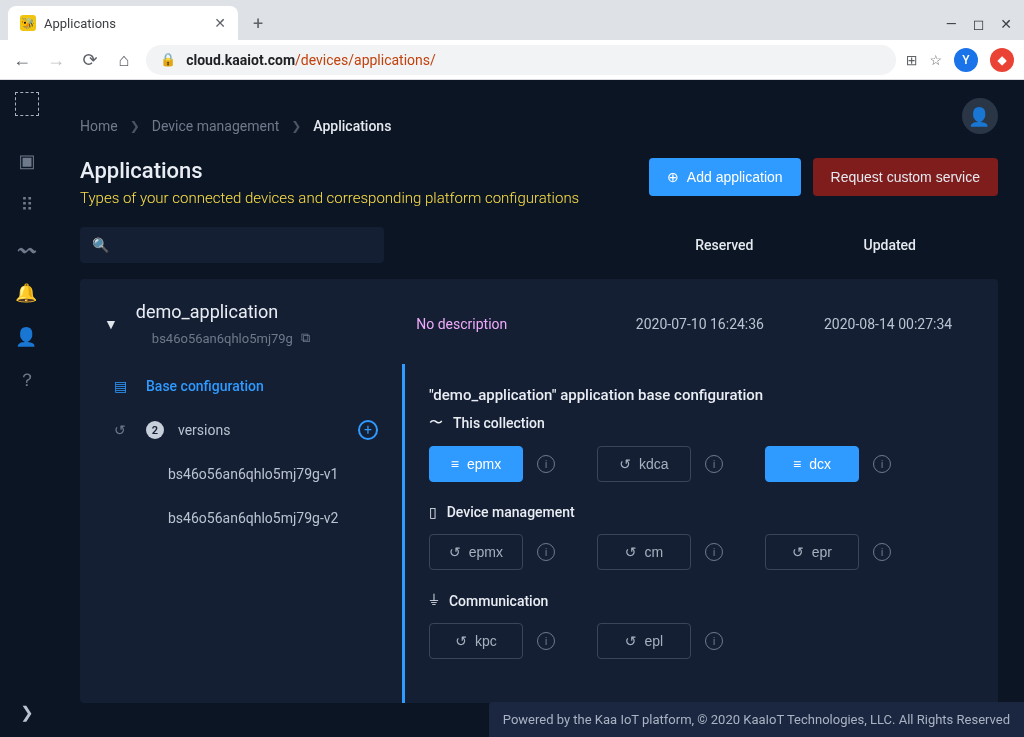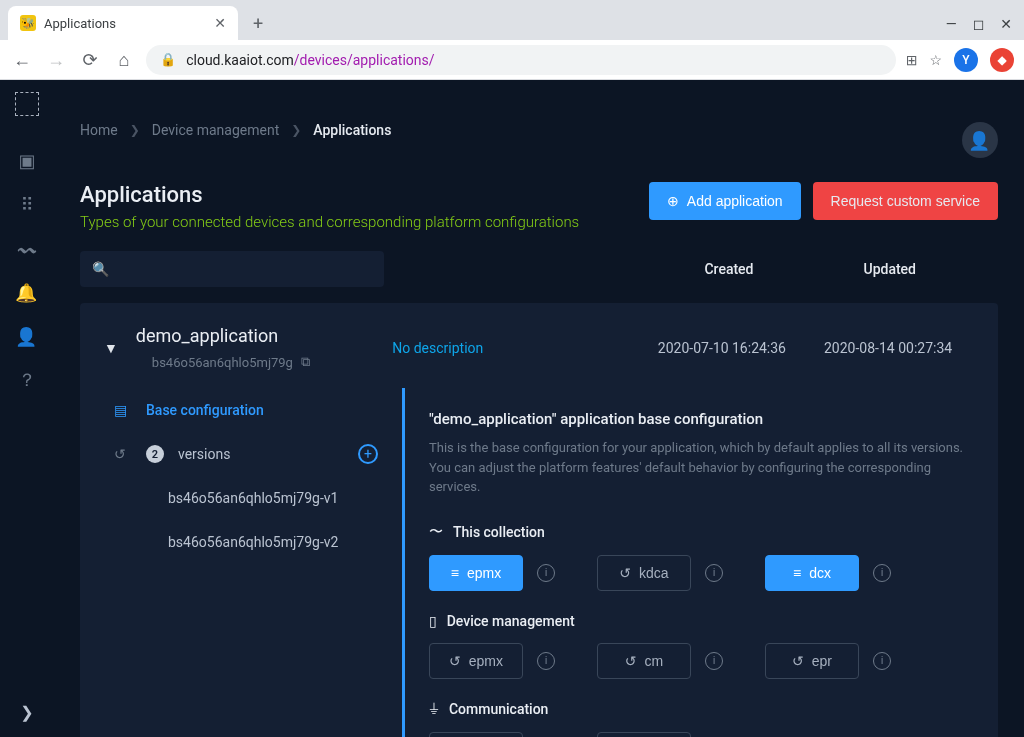--- a/index.html
+++ b/index.html
@@ -32,22 +32,22 @@
     border-bottom: 1px solid #dadce0;
   }
   .nav-btn { color: #5f6368; font-size: 18px; width: 24px; text-align:center; }
   .nav-btn.disabled { opacity: .4; }
   .omnibox {
     flex: 1; display: flex; align-items: center; gap: 10px;
     background: #f1f3f4; border-radius: 16px; height: 30px; padding: 0 14px;
     font-size: 14px; color: #202124;
   }
   .omnibox .lock { color: #5f6368; font-size: 13px; }
-  .omnibox .url .host { color: #202124; }
-  .omnibox .url .path { color: #a21caf; }
+  .omnibox .url .host { color: #202124; font-weight: bold; }
+  .omnibox .url .path { color: #c2410c; }
   .ext-icons { display:flex; align-items:center; gap: 12px; }
   .avatar-y { width: 24px; height: 24px; border-radius: 50%; background: #1a73e8; color:#fff; display:flex;align-items:center;justify-content:center; font-size:12px; font-weight:500;}
   .ext-up { width: 24px; height: 24px; border-radius: 50%; background: #ea4335; color:#fff; display:flex;align-items:center;justify-content:center; font-size:12px;}
 
   
   .app {
     display: flex; height: 657px; background: #0c1524; color: #bac3d1;
   }
   .rail {
     width: 54px; background: #0c1524; display:flex; flex-direction:column; align-items:center;
@@ -59,45 +59,45 @@
   .rail-icon {
     width: 40px; height: 40px; display:flex;align-items:center;justify-content:center;
     color: #6e7a8a; font-size: 18px; border-radius: 4px;
   }
   .rail-bottom { margin-top: auto; padding-bottom: 10px; }
   .rail-expand { color:#bac3d1; font-size: 16px; }
 
   .content { flex:1; position: relative; overflow: hidden; }
 
   .breadcrumb-row {
-    display:flex; align-items:flex-start; padding: 18px 26px 0 26px; margin-top: 24px;
+    display:flex; align-items:flex-end; padding: 18px 26px 0 26px;
   }
   .breadcrumbs { display:flex; align-items:center; gap: 12px; font-size: 14px; }
   .crumb { color: #6e7a8a; }
   .crumb.active { color: #e6eaf0; font-weight: 500; }
   .crumb-sep { color: #4a5464; font-size: 12px; }
   .profile-btn {
     margin-left:auto; width: 36px; height: 36px; border-radius:50%;
     background: #2a3546; color:#c7cfda; display:flex;align-items:center;justify-content:center;
     font-size: 18px;
   }
 
   .page-header {
     display:flex; align-items:flex-start; padding: 24px 26px 20px 26px; gap: 16px;
   }
   .page-header .titles h1 { font-size: 22px; font-weight: 500; color: #eaeef4; }
-  .page-header .titles p { font-size: 15px; color: #84cc16; margin-top: 6px; font-weight: 300; }
+  .page-header .titles p { font-size: 15px; color: #fde047; margin-top: 6px; font-weight: 300; }
   .page-header .actions { margin-left:auto; display:flex; gap: 12px; }
   .btn {
     display:inline-flex; align-items:center; justify-content:center; gap: 8px;
     height: 38px; padding: 0 18px; border-radius: 4px; font-size: 14px;
     cursor: pointer; border: none;
   }
   .btn-primary { background: #2f9aff; color: #fff; }
-  .btn-secondary { background: #ef4444; color: #e6eaf0; }
+  .btn-secondary { background: #7f1d1d; color: #e6eaf0; }
 
   .list-controls {
     display:flex; align-items:center; padding: 0 26px 12px 26px;
   }
   .search-box {
     display:flex; align-items:center; gap: 10px;
     background: #141f33; border-radius: 4px; height: 36px; width: 304px;
     padding: 0 12px; color:#6e7a8a;
   }
   .search-box input {
@@ -110,22 +110,22 @@
   .app-card {
     margin: 4px 26px 0 26px; background: #141f33; border-radius: 4px;
   }
   .card-header {
     display:flex; align-items:center; padding: 22px 24px 18px 24px;
   }
   .expand-icon { color:#e0e4eb; font-size: 14px; margin-right: 18px; }
   .app-title-col {}
   .app-title { font-size: 18px; color:#eaeef4; font-weight:400; }
   .app-id-row { margin-top: 8px; display:flex; align-items:center; gap:8px; color:#6e7a8a; font-size:13px;padding-left:16px; }
-  .desc-col { margin-left: 82px; color:#0ea5e9; font-size:14px; }
-  .dates { margin-left:auto; display:flex; gap: 38px; color:#bac3d1; font-size:14px; }
+  .desc-col { margin-left: 106px; color:#f0abfc; font-size:14px; }
+  .dates { margin-left:auto; display:flex; gap: 60px; color:#bac3d1; font-size:14px; }
   .dates .d1 { text-align:right; min-width: 150px;}
   .dates .d2 { text-align:left; min-width: 150px;}
 
   .card-body { display:flex; }
   .side-list {
     width: 322px; padding-bottom: 16px;
   }
   .side-item {
     display:flex; align-items:center; gap: 14px;
     height: 44px; padding: 0 24px 0 34px; font-size: 14px;
@@ -251,21 +251,21 @@
           <span>Request custom service</span>
         </button>
       </div>
     </div>
 
     <div class="list-controls">
       <div class="search-box">
         <span>🔍</span>
       </div>
       <div class="col-headers">
-        <span>Created</span>
+        <span>Reserved</span>
         <span>Updated</span>
       </div>
     </div>
 
     <div class="app-card">
       <div class="card-header">
         <span class="expand-icon">▼</span>
         <div class="app-title-col">
           <div class="app-title">demo_application</div>
           <div class="app-id-row">
@@ -295,21 +295,20 @@
           <div class="version-item">
             <span>bs46o56an6qhlo5mj79g-v1</span>
           </div>
           <div class="version-item">
             <span>bs46o56an6qhlo5mj79g-v2</span>
           </div>
         </div>
 
         <div class="config-panel">
           <div class="cfg-title">"demo_application" application base configuration</div>
-          <div class="cfg-sub">This is the base configuration for your application, which by default applies to all its versions. You can adjust the platform features' default behavior by configuring the corresponding services.</div>
 
           <div class="svc-group">
             <div class="svc-head">
               <span>〜</span>
               <span>This collection</span>
             </div>
             <div class="svc-row">
               <button class="svc-chip blue">
                 <span>≡</span>
                 <span>epmx</span>
@@ -368,14 +367,15 @@
                 <span>epl</span>
               </button>
               <span class="info-i">i</span>
             </div>
           </div>
 
         </div>
       </div>
     </div>
 
+    <div class="footer">Powered by the Kaa IoT platform, © 2020 KaaIoT Technologies, LLC. All Rights Reserved</div>
   </div>
 </div>
 
 </body></html>

